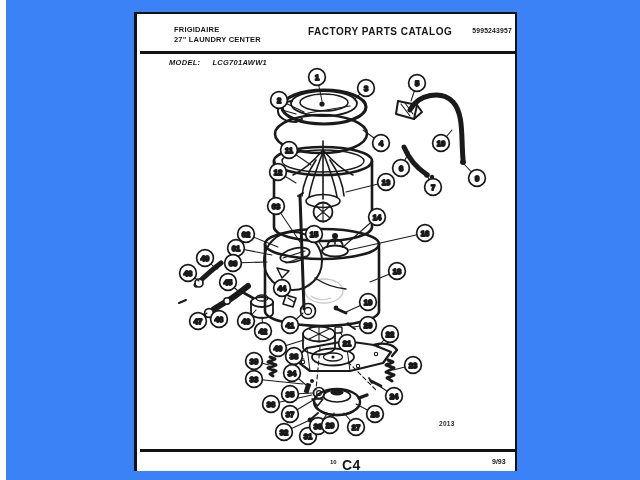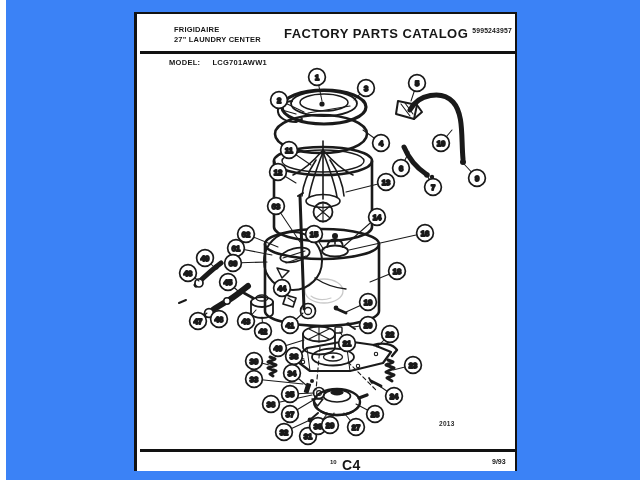--- a/index.html
+++ b/index.html
@@ -6,24 +6,24 @@
   .stage{
     position:relative;width:640px;height:480px;background:#3b82f6;overflow:hidden;
     font-family:"Liberation Sans",sans-serif;color:#161616;margin-left:6px;--ink:#1a1a1a;
   }
   .page{
     position:absolute;left:128px;top:12px;width:383px;height:459px;
     border-left:3px solid #121212;border-right:2px solid #121212;border-top:2px solid #121212;
     background:#fff;box-sizing:border-box;
   }
   .hdr-brand{position:absolute;left:168px;top:25px;font-weight:bold;font-size:7.5px;line-height:10px;letter-spacing:.2px;}
-  .hdr-title{position:absolute;left:278px;top:26px;font-weight:bold;font-size:13px;letter-spacing:.5px;}
+  .hdr-title{position:absolute;left:302px;top:26px;font-weight:bold;font-size:10px;letter-spacing:.5px;}
   .hdr-pub{position:absolute;left:444px;top:27px;width:62px;text-align:right;font-weight:bold;font-size:6.8px;letter-spacing:.2px;}
   .rule-top{position:absolute;left:134px;top:51px;width:375px;height:3px;background:#121212;}
-  .model-line{position:absolute;left:163px;top:58px;font-weight:bold;font-size:7.5px;letter-spacing:.3px;}
+  .model-line{position:absolute;left:163px;top:58px;font-weight:bold;font-size:7.5px;letter-spacing:.3px;font-style:italic;}
   .model-line .val{margin-left:12px;}
   .diagram{position:absolute;left:0;top:0;width:640px;height:480px;color:var(--ink);}
   .fig-id{position:absolute;left:433px;top:420px;font-size:6.5px;font-weight:bold;color:#2b2b2b;letter-spacing:.3px;}
   .rule-bot{position:absolute;left:134px;top:449px;width:376px;height:3px;background:#121212;}
   .ftr-page{position:absolute;left:324px;top:459px;font-size:6px;font-weight:bold;}
   .ftr-sec{position:absolute;left:336px;top:457px;font-size:14px;font-weight:bold;letter-spacing:.5px;}
   .ftr-date{position:absolute;left:486px;top:458px;font-size:7px;font-weight:bold;}
   .leader{stroke:currentColor;stroke-width:1.05;}
   .balloon{fill:#ffffff;stroke:currentColor;stroke-width:1.7;}
   .balloon-num{font-family:"Liberation Sans",sans-serif;font-weight:bold;font-size:7.6px;text-anchor:middle;fill:currentColor;}

